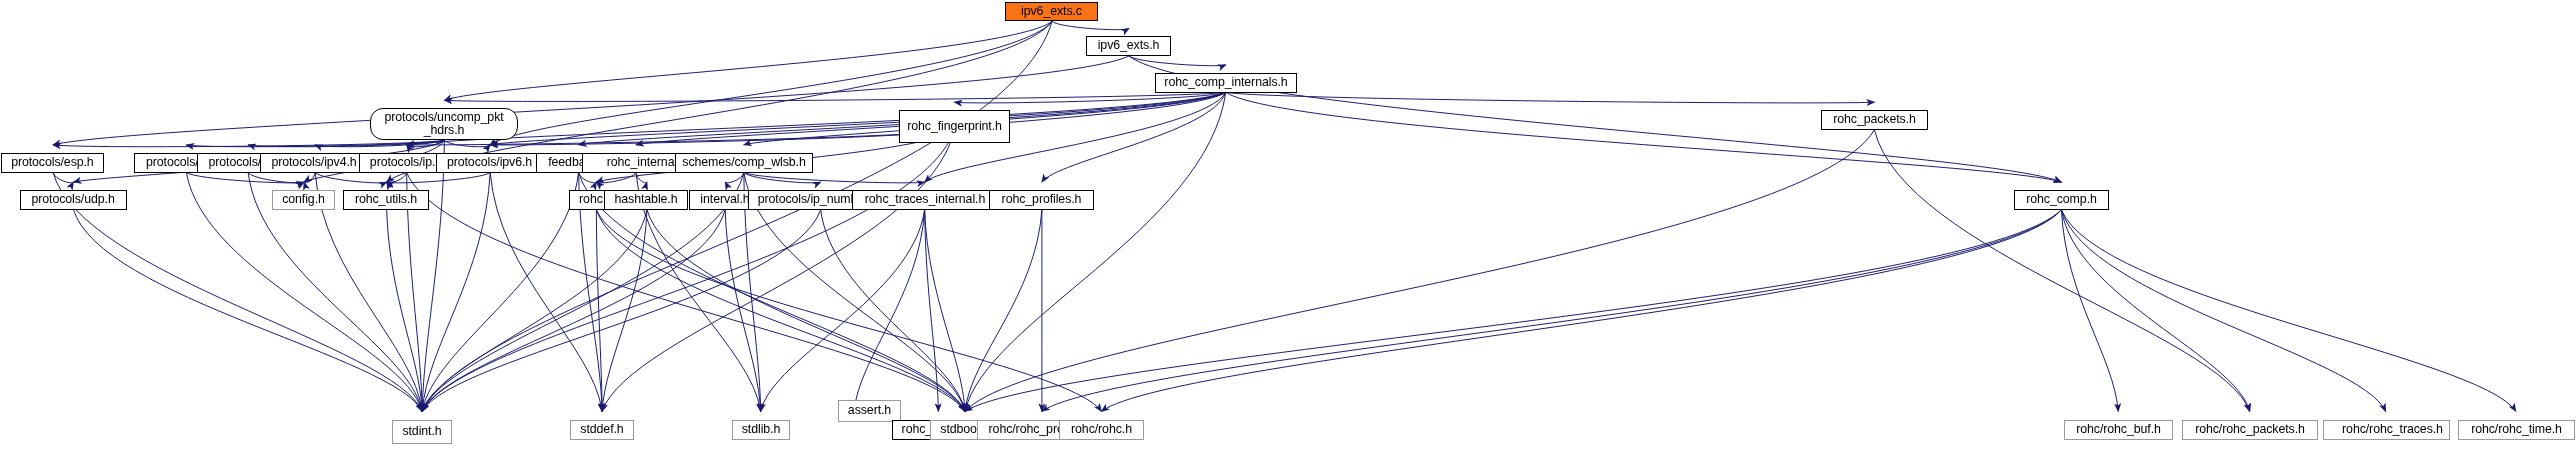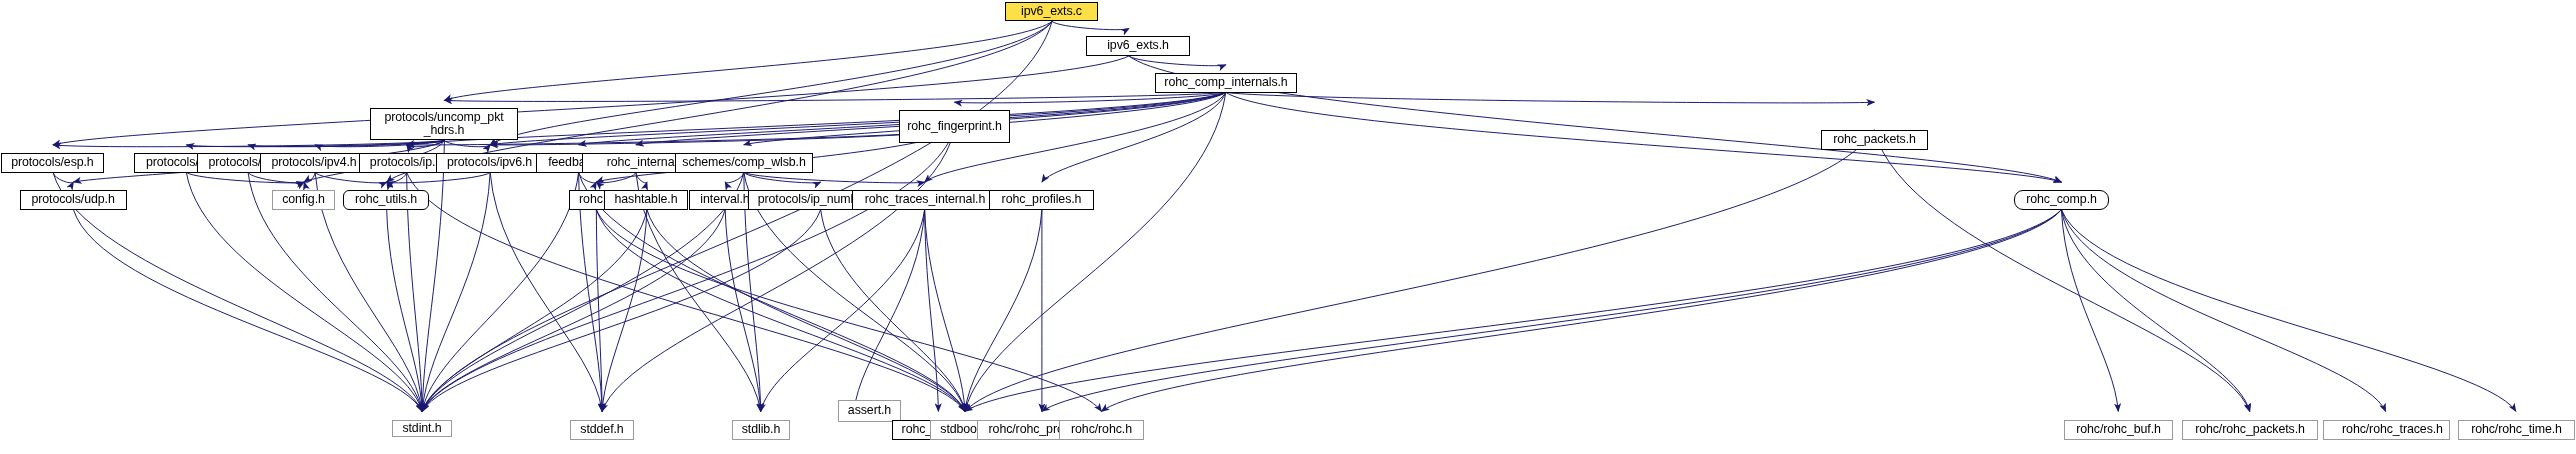--- a/index.html
+++ b/index.html
@@ -44,21 +44,21 @@
     font-size: 12.4px;
     line-height: 1.05;
     white-space: pre;
     letter-spacing: -0.1px;
     cursor: pointer;
   }
   .node.strong {
     border: 0.9px solid #000000;
   }
   .node.root {
-    background: #fde047;
+    background: #f97316;
     border: 0.9px solid #000000;
   }
   .node-label {
     display: block;
     padding: 0 2.7px;
   }
 </style>
 </head>
 <body>
 
@@ -156,46 +156,46 @@
         <path d="M2319.5,236 C2335.824,335.12 2515.176,401.2 2531.5,463" fill="none" stroke="#191970" stroke-width="1.1" marker-end="url(#arrow)"></path>
         <path d="M2319.5,236 C2347.605,335.12 2656.395,401.2 2684.5,463" fill="none" stroke="#191970" stroke-width="1.1" marker-end="url(#arrow)"></path>
         <path d="M2319.5,236 C2358.8855,335.12 2791.6145,401.2 2831,463" fill="none" stroke="#191970" stroke-width="1.1" marker-end="url(#arrow)"></path>
         <path d="M2319.5,236 C2224.482,335.12 1180.518,401.2 1085.5,463" fill="none" stroke="#191970" stroke-width="1.1" marker-end="url(#arrow)"></path>
         <path d="M2109,146 C2030.1905,282.91999999999996 1164.3095,374.2 1085.5,463" fill="none" stroke="#191970" stroke-width="1.1" marker-end="url(#arrow)"></path>
         <path d="M2109,146 C2141.5325,282.91999999999996 2498.9675,374.2 2531.5,463" fill="none" stroke="#191970" stroke-width="1.1" marker-end="url(#arrow)"></path>
       </g>
   </svg>
   <div id="node-layer">
       <div class="node root" style="left: 1005px; top: 1.8px; width: 93px; height: 19.6px;"><span class="node-label">ipv6_exts.c</span></div>
-      <div class="node strong" style="left: 1086px; top: 36px; width: 104px; height: 19.6px;"><span class="node-label">ipv6_exts.h</span></div>
+      <div class="node strong" style="left: 1086px; top: 36px; width: 85px; height: 19.6px;"><span class="node-label">ipv6_exts.h</span></div>
       <div class="node strong" style="left: 1155px; top: 73px; width: 142px; height: 19.6px;"><span class="node-label">rohc_comp_internals.h</span></div>
-      <div class="node strong" style="left: 370px; top: 108px; width: 148px; height: 32px;"><span class="node-label">protocols/uncomp_pkt
+      <div class="node strong" style="left: 370px; top: 108px; width: 148px; height: 32px; border-radius: 13px;"><span class="node-label">protocols/uncomp_pkt
 _hdrs.h</span></div>
       <div class="node strong" style="left: 899px; top: 110px; width: 111px; height: 33px;"><span class="node-label">rohc_fingerprint.h</span></div>
-      <div class="node strong" style="left: 1821px; top: 110px; width: 107px; height: 19.6px; margin-top: 20px;"><span class="node-label">rohc_packets.h</span></div>
+      <div class="node strong" style="left: 1821px; top: 110px; width: 107px; height: 19.6px;"><span class="node-label">rohc_packets.h</span></div>
       <div class="node strong" style="left: 0.9px; top: 153px; width: 103px; height: 19.6px;"><span class="node-label">protocols/esp.h</span></div>
       <div class="node strong" style="left: 134px; top: 153px; width: 103px; height: 19.6px;"><span class="node-label">protocols/tcp.h</span></div>
       <div class="node strong" style="left: 197px; top: 153px; width: 100px; height: 19.6px;"><span class="node-label">protocols/rtp.h</span></div>
       <div class="node strong" style="left: 260px; top: 153px; width: 108px; height: 19.6px;"><span class="node-label">protocols/ipv4.h</span></div>
       <div class="node strong" style="left: 359px; top: 153px; width: 94px; height: 19.6px;"><span class="node-label">protocols/ip.h</span></div>
       <div class="node strong" style="left: 436px; top: 153px; width: 107px; height: 19.6px;"><span class="node-label">protocols/ipv6.h</span></div>
       <div class="node strong" style="left: 536px; top: 153px; width: 84px; height: 19.6px;"><span class="node-label">feedback.h</span></div>
       <div class="node strong" style="left: 582px; top: 153px; width: 107px; height: 19.6px; padding-left: 23px;"><span class="node-label">rohc_internal.h</span></div>
       <div class="node strong" style="left: 675px; top: 153px; width: 138px; height: 19.6px;"><span class="node-label">schemes/comp_wlsb.h</span></div>
       <div class="node strong" style="left: 19.6px; top: 190px; width: 107px; height: 19.6px;"><span class="node-label">protocols/udp.h</span></div>
       <div class="node" style="left: 272px; top: 190px; width: 63px; height: 19.6px;"><span class="node-label">config.h</span></div>
-      <div class="node strong" style="left: 343px; top: 190px; width: 86px; height: 19.6px; border-radius: 6px;"><span class="node-label">rohc_utils.h</span></div>
+      <div class="node strong" style="left: 343px; top: 190px; width: 86px; height: 19.6px;"><span class="node-label">rohc_utils.h</span></div>
       <div class="node strong" style="left: 569px; top: 190px; width: 54px; height: 19.6px;"><span class="node-label">rohc.h</span></div>
       <div class="node strong" style="left: 604px; top: 190px; width: 84px; height: 19.6px;"><span class="node-label">hashtable.h</span></div>
       <div class="node strong" style="left: 689px; top: 190px; width: 72px; height: 19.6px;"><span class="node-label">interval.h</span></div>
       <div class="node strong" style="left: 748px; top: 190px; width: 146px; height: 19.6px;"><span class="node-label">protocols/ip_numbers.h</span></div>
       <div class="node strong" style="left: 852px; top: 190px; width: 146px; height: 19.6px;"><span class="node-label">rohc_traces_internal.h</span></div>
       <div class="node strong" style="left: 989px; top: 190px; width: 105px; height: 19.6px; text-align: center;"><span class="node-label">rohc_profiles.h</span></div>
-      <div class="node strong" style="left: 2014px; top: 190px; width: 95px; height: 19.6px; border-radius: 9px;"><span class="node-label">rohc_comp.h</span></div>
-      <div class="node" style="left: 392px; top: 420px; width: 60px; height: 17px;"><span class="node-label">stdint.h</span></div>
+      <div class="node strong" style="left: 2014px; top: 190px; width: 95px; height: 19.6px;"><span class="node-label">rohc_comp.h</span></div>
+      <div class="node" style="left: 392px; top: 420px; width: 60px; height: 24px;"><span class="node-label">stdint.h</span></div>
       <div class="node" style="left: 570px; top: 420px; width: 64px; height: 19.6px;"><span class="node-label">stddef.h</span></div>
       <div class="node" style="left: 732px; top: 420px; width: 58px; height: 19.6px;"><span class="node-label">stdlib.h</span></div>
       <div class="node" style="left: 822px; top: 400px; width: 63px; height: 22px; margin-left: 16px;"><span class="node-label">assert.h</span></div>
       <div class="node strong" style="left: 892px; top: 420px; width: 93px; height: 19.6px;"><span class="node-label">rohc_traces.h</span></div>
       <div class="node" style="left: 930px; top: 420px; width: 70px; height: 19.6px;"><span class="node-label">stdbool.h</span></div>
       <div class="node" style="left: 977px; top: 420px; width: 130px; height: 19.6px;"><span class="node-label">rohc/rohc_profiles.h</span></div>
       <div class="node" style="left: 1059px; top: 420px; width: 85px; height: 19.6px;"><span class="node-label">rohc/rohc.h</span></div>
       <div class="node" style="left: 2064px; top: 420px; width: 109px; height: 19.6px;"><span class="node-label">rohc/rohc_buf.h</span></div>
       <div class="node" style="left: 2182px; top: 420px; width: 136px; height: 19.6px;"><span class="node-label">rohc/rohc_packets.h</span></div>
       <div class="node" style="left: 2323px; top: 420px; width: 127px; height: 19.6px; padding-left: 12px;"><span class="node-label">rohc/rohc_traces.h</span></div>

